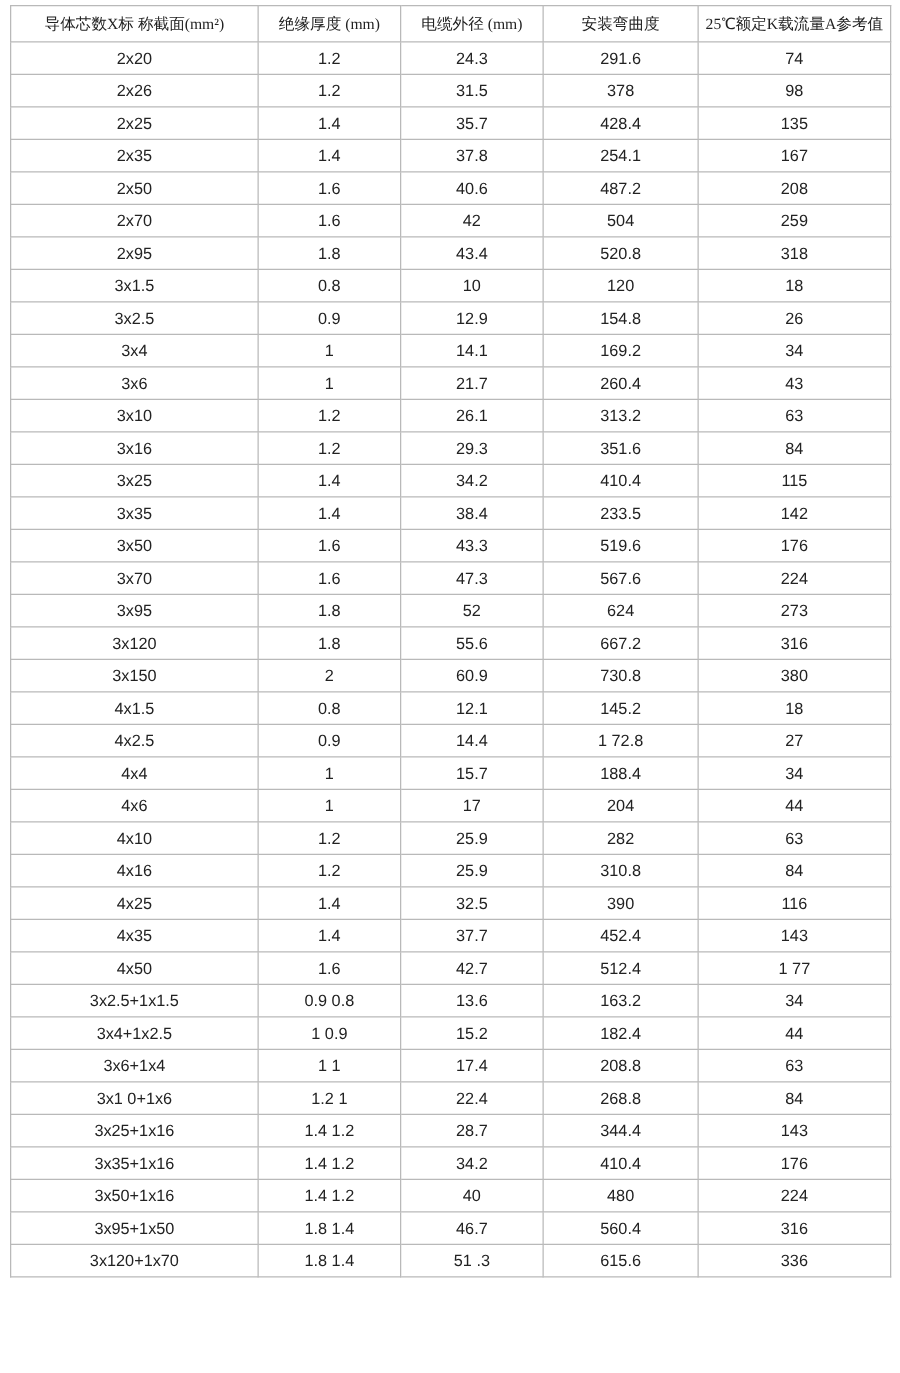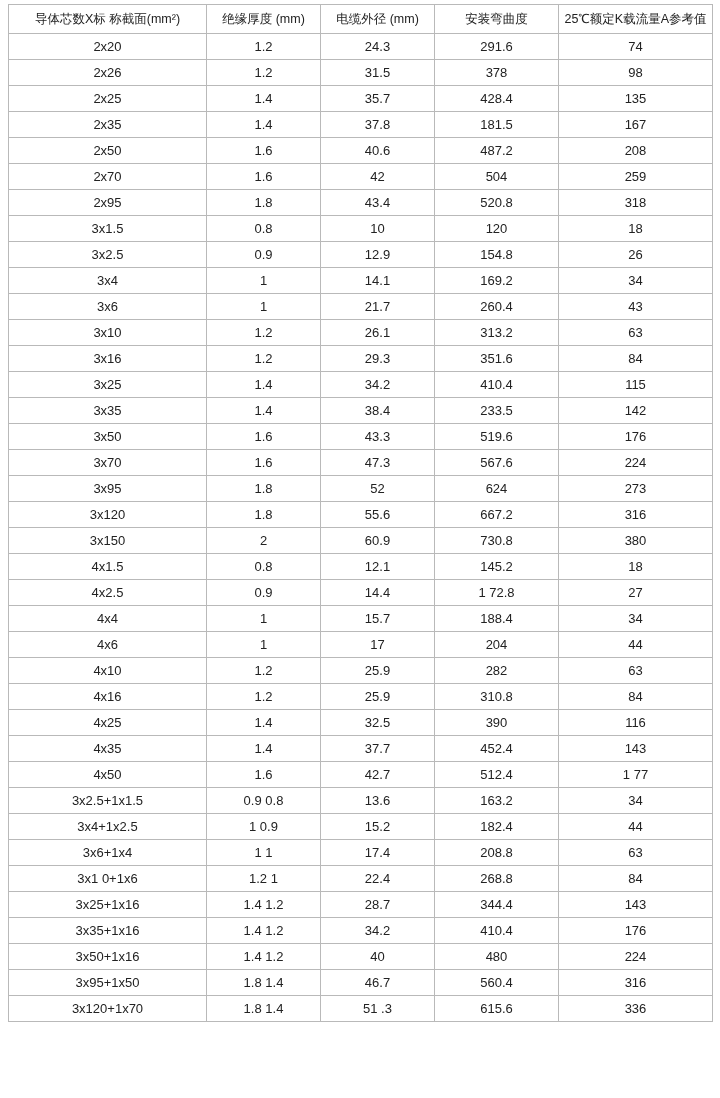--- a/index.html
+++ b/index.html
@@ -33,20 +33,21 @@
     color: #222222;
     height: 25px;
     line-height: 16px;
     padding: 0 2px;
     overflow: hidden;
     white-space: nowrap;
   }
   table.spec-table thead th {
     font-size: 12.5px;
     height: 28px;
+    font-family: Liberation Serif, serif;
   }
   col.c0 { width: 198px; }
   col.c1 { width: 114px; }
   col.c2 { width: 114px; }
   col.c3 { width: 124px; }
   col.c4 { width: 154px; }
 </style>
 </head>
 <body>
 
@@ -87,21 +88,21 @@
           <td>2x25</td>
           <td>1.4</td>
           <td>35.7</td>
           <td>428.4</td>
           <td>135</td>
         </tr>
         <tr>
           <td>2x35</td>
           <td>1.4</td>
           <td>37.8</td>
-          <td>181.5</td>
+          <td>254.1</td>
           <td>167</td>
         </tr>
         <tr>
           <td>2x50</td>
           <td>1.6</td>
           <td>40.6</td>
           <td>487.2</td>
           <td>208</td>
         </tr>
         <tr>

